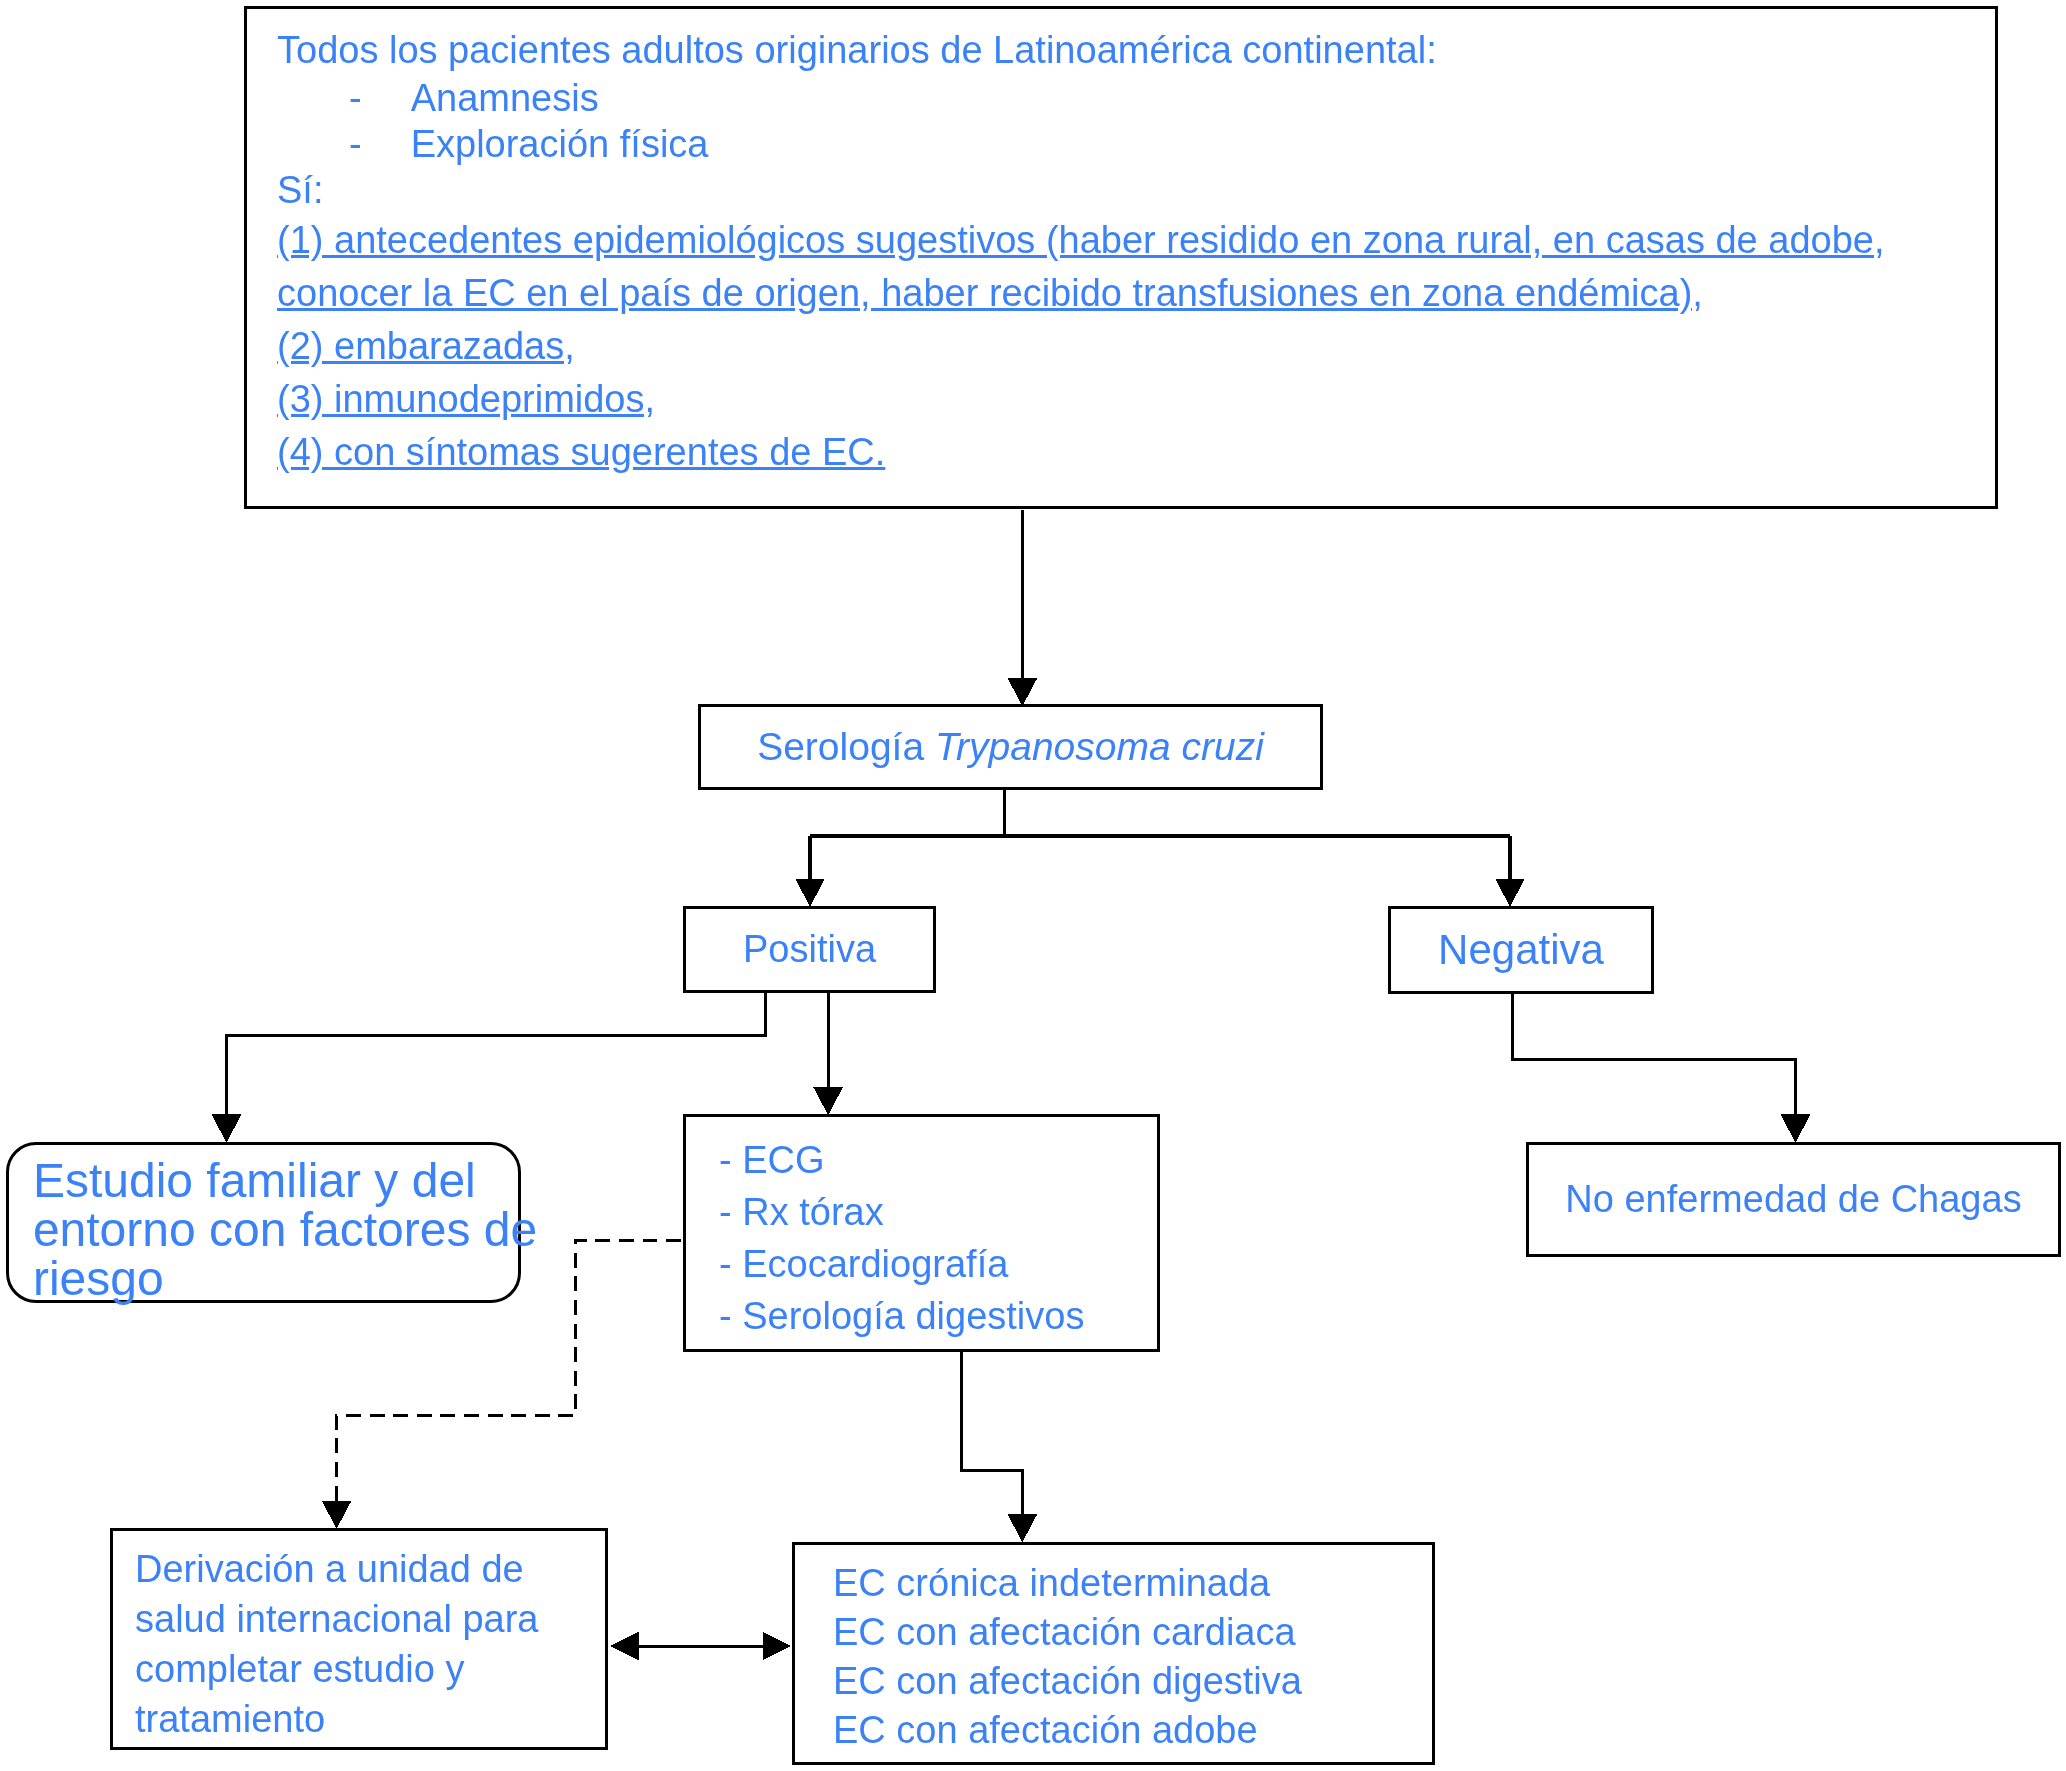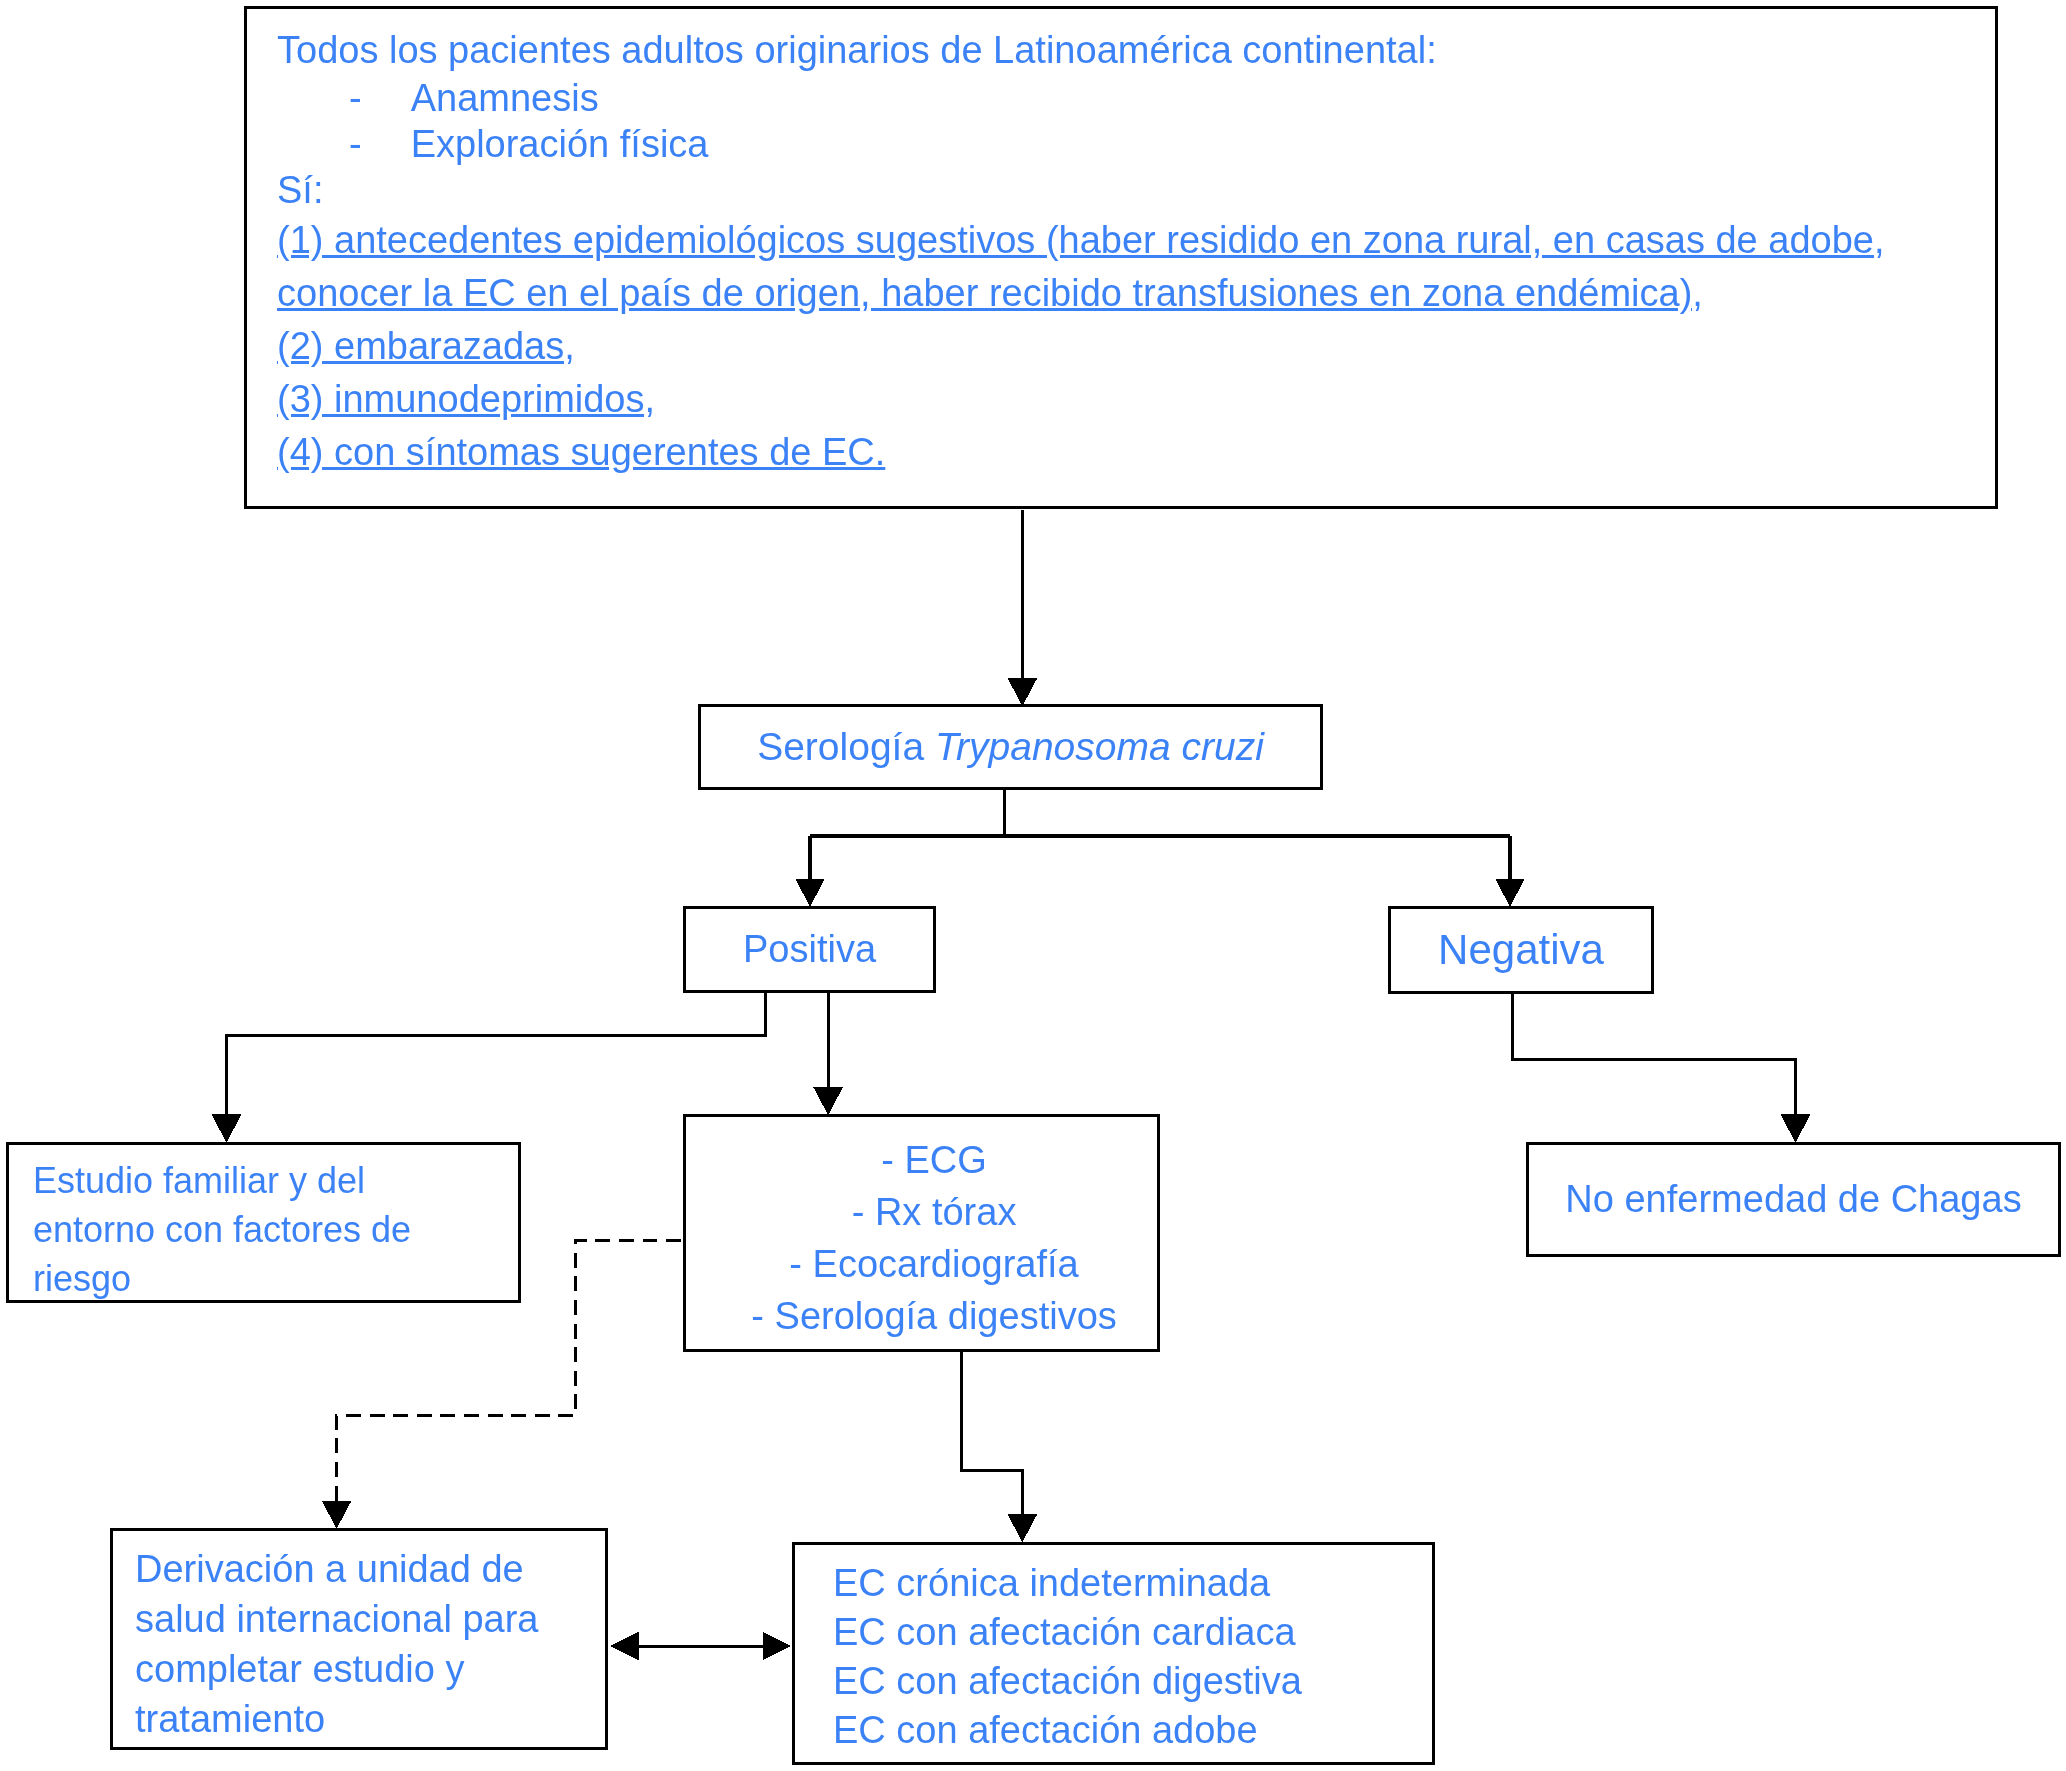--- a/index.html
+++ b/index.html
@@ -48,30 +48,30 @@
   .serologia-box { left: 698px; top: 704px; width: 625px; height: 86px; font-size: 39px; }
   .serologia-box .italic { font-style: italic; margin-left: 11px; margin-top: 48px; }
 
   
   .positiva-box { left: 683px;  top: 906px; width: 253px; height: 87px; font-size: 38px; }
   .negativa-box { left: 1388px; top: 906px; width: 266px; height: 88px; font-size: 42px; }
 
   
   .estudio-box {
     left: 6.3px; top: 1142px; width: 515px; height: 161px;
-    font-size: 36px; padding: 11px 7.9px 0 23.6px;
+    font-size: 48px; padding: 11px 7.9px 0 23.6px; border-radius: 30px;
   }
   .estudio-box .line { height: 49px; line-height: 49px; white-space: nowrap; }
 
   
   .ecg-box {
     left: 683px; top: 1114px; width: 477px; height: 238px;
     font-size: 38px; padding: 17.3px 7.9px 0 33px;
   }
-  .ecg-box .line { height: 52px; line-height: 52px; white-space: nowrap; text-align: center; }
+  .ecg-box .line { height: 52px; line-height: 52px; white-space: nowrap; }
 
   
   .nochagas-box { left: 1526px; top: 1142px; width: 535px; height: 115px; font-size: 38px; }
 
   
   .derivacion-box {
     left: 110px; top: 1528px; width: 498px; height: 222px;
     font-size: 38px; padding: 12.6px 6.3px 0 22px;
   }
   .derivacion-box .line { height: 50px; line-height: 50px; white-space: nowrap; }

